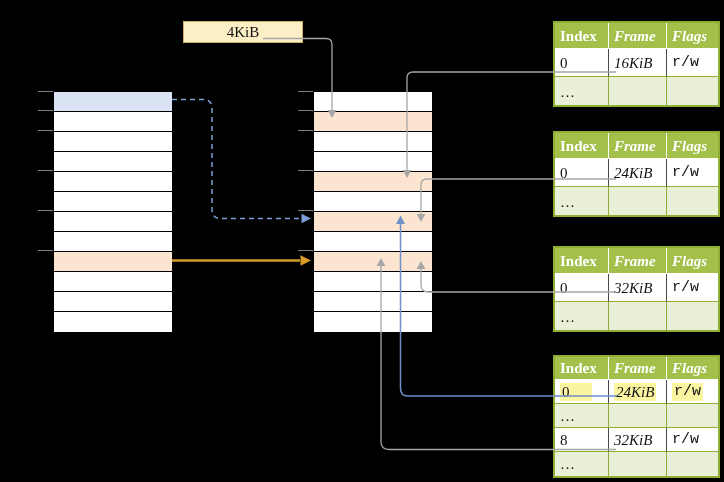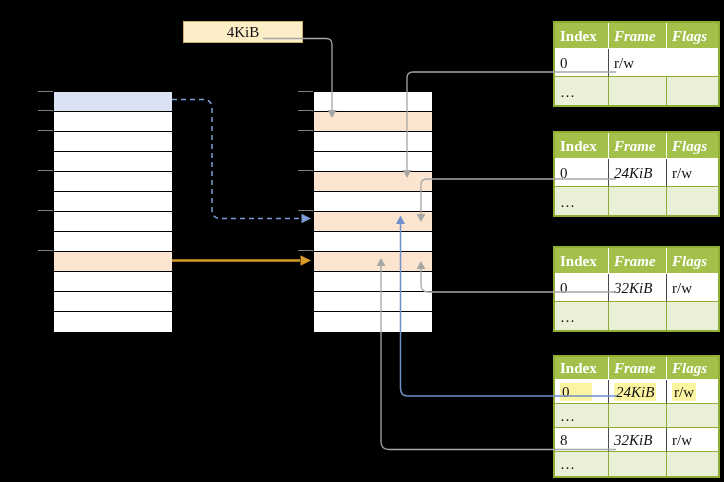--- a/index.html
+++ b/index.html
@@ -26,21 +26,21 @@
   .c0{width:54px;} .c1{width:58px;font-style:italic;} .c2{width:51px;flex:1;}
   .phead .pcell{
     background:#a3c14a;color:#fff;font-weight:bold;font-size:15px;
     height:26px;line-height:26px;border-right:1px solid #fff;border-bottom:1px solid #fff;
   }
   .phead .pcell:last-child{border-right:none;font-style:italic;}
   .pdata .pcell{
     background:#fff;font-size:15px;height:28px;line-height:28px;
     border-right:1px solid #4a4a4a;border-bottom:1px solid #8fae33;
   }
-  .pdata .pcell:last-child{border-right:none;}
+  .pdata .pcell:last-child{border-right:none;font-family:Liberation Mono, monospace;}
   .pdots .pcell{
     background:#eaf0d8;font-size:15px;height:28px;line-height:30px;
     border-right:1px solid #8fae33;border-bottom:1px solid #8fae33;
   }
   .pdots .pcell:last-child{border-right:none;}
   .prow:last-child .pcell{border-bottom:none;}
   .ptable.compact .phead .pcell{height:23px;line-height:23px;}
   .ptable.compact .pdata .pcell,
   .ptable.compact .pdots .pcell{height:24px;line-height:24px;}
   .hl{background:#fbf5a2;display:inline-block;line-height:18px;padding:0 2px;}
@@ -86,20 +86,21 @@
   </div>
 
   <div class="ptable" style="top:21px;">
     <div class="prow phead">
       <div class="pcell c0">Index</div>
       <div class="pcell c1">Frame</div>
       <div class="pcell c2">Flags</div>
     </div>
     <div class="prow pdata">
       <div class="pcell c0">0</div>
+      <div class="pcell c1">16KiB</div>
       <div class="pcell c2">r/w</div>
     </div>
     <div class="prow pdots">
       <div class="pcell c0">…</div>
       <div class="pcell c1"></div>
       <div class="pcell c2"></div>
     </div>
   </div>
 
   <div class="ptable" style="top:131px;">

